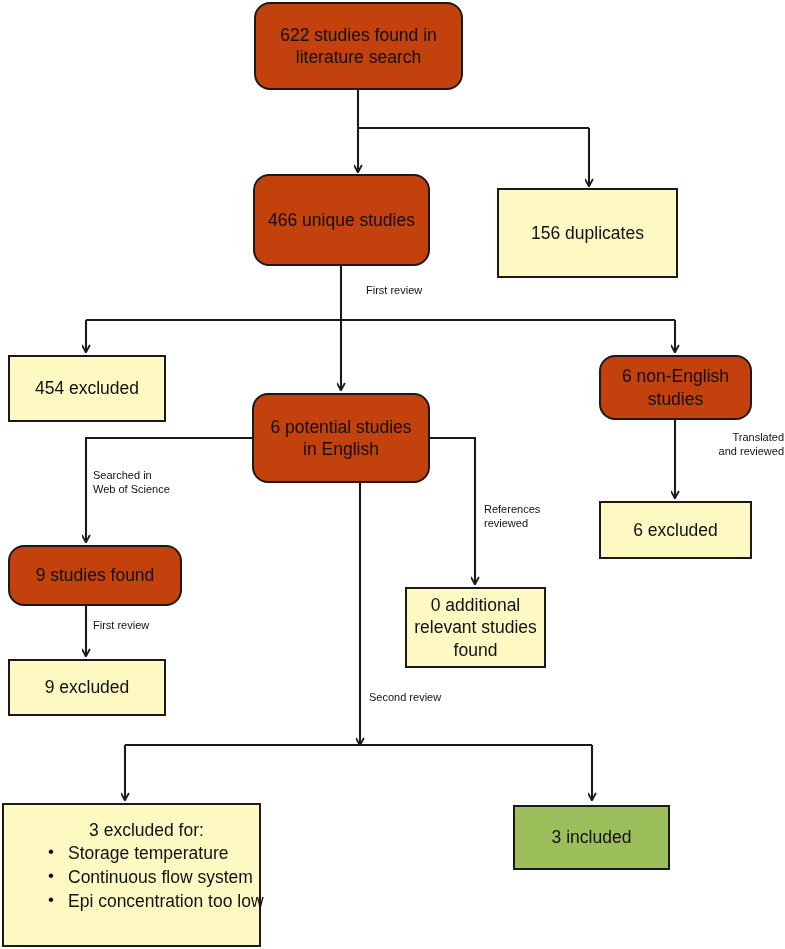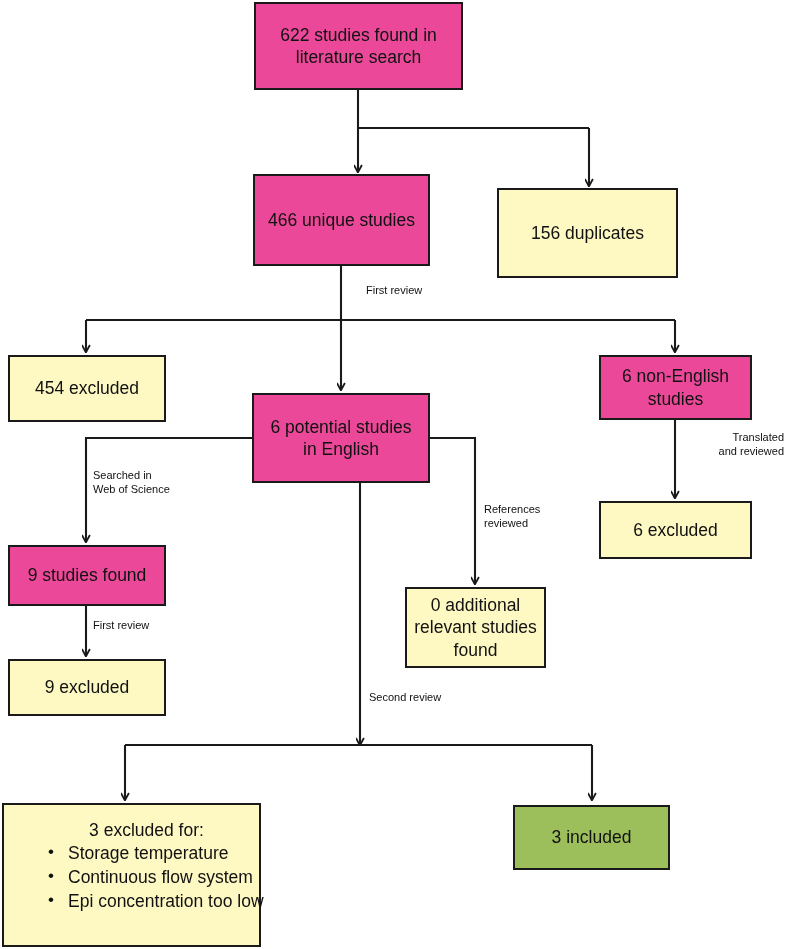--- a/index.html
+++ b/index.html
@@ -32,21 +32,21 @@
     flex-direction: column;
     align-items: center;
     justify-content: center;
     text-align: center;
     font-size: 17.5px;
     line-height: 1.28;
     color: #111111;
     padding: 2px 6px;
     z-index: 2;
   }
-  .node.blue  { background: #ec4899; }
+  .node.blue  { background: #c2410c; border-radius: 16px; }
   .node.pink  { background: #fef9c3; }
   .node.green { background: #9CBE5B; }
 
   .node-line { display: block; white-space: nowrap; }
 
   .node-bullets {
     margin: 0;
     padding: 0 0 0 4px;
     list-style: none;
     text-align: left;
@@ -147,21 +147,21 @@
 
   <div class="node blue" style="left:599px; top:355px; width:153px; height:65px;">
     <span class="node-line">6 non-English</span>
     <span class="node-line">studies</span>
   </div>
 
   <div class="node pink" style="left:599px; top:501px; width:153px; height:58px;">
     <span class="node-line">6 excluded</span>
   </div>
 
-  <div class="node blue" style="left:8px; top:545px; width:158px; height:61px;">
+  <div class="node blue" style="left:8px; top:545px; width:174px; height:61px;">
     <span class="node-line">9 studies found</span>
   </div>
 
   <div class="node pink" style="left:8px; top:659px; width:158px; height:57px;">
     <span class="node-line">9 excluded</span>
   </div>
 
   <div class="node pink" style="left:405px; top:587px; width:141px; height:81px;">
     <span class="node-line">0 additional</span>
     <span class="node-line">relevant studies</span>

